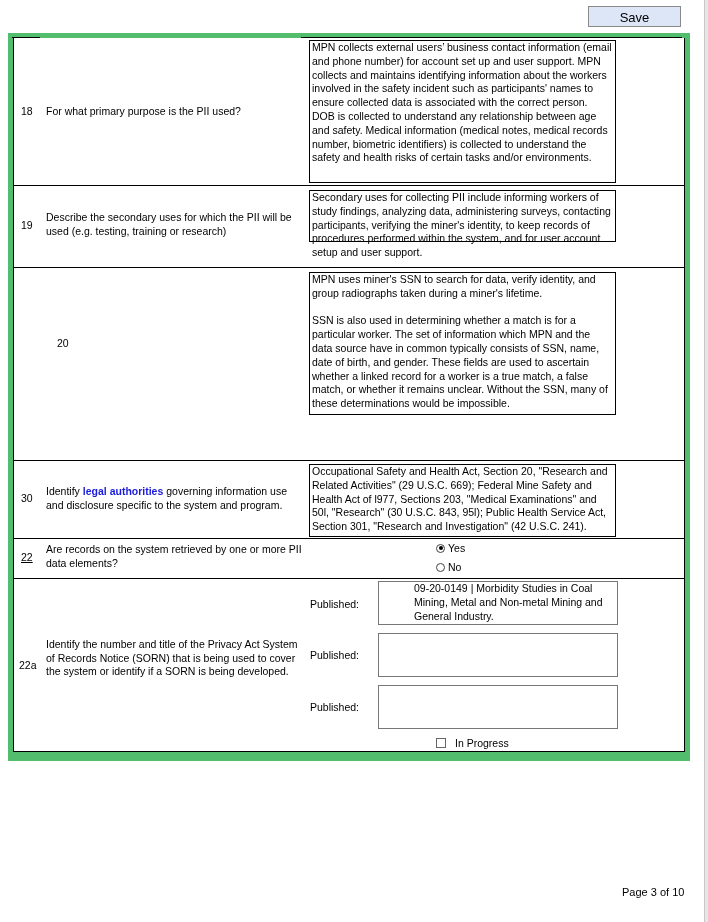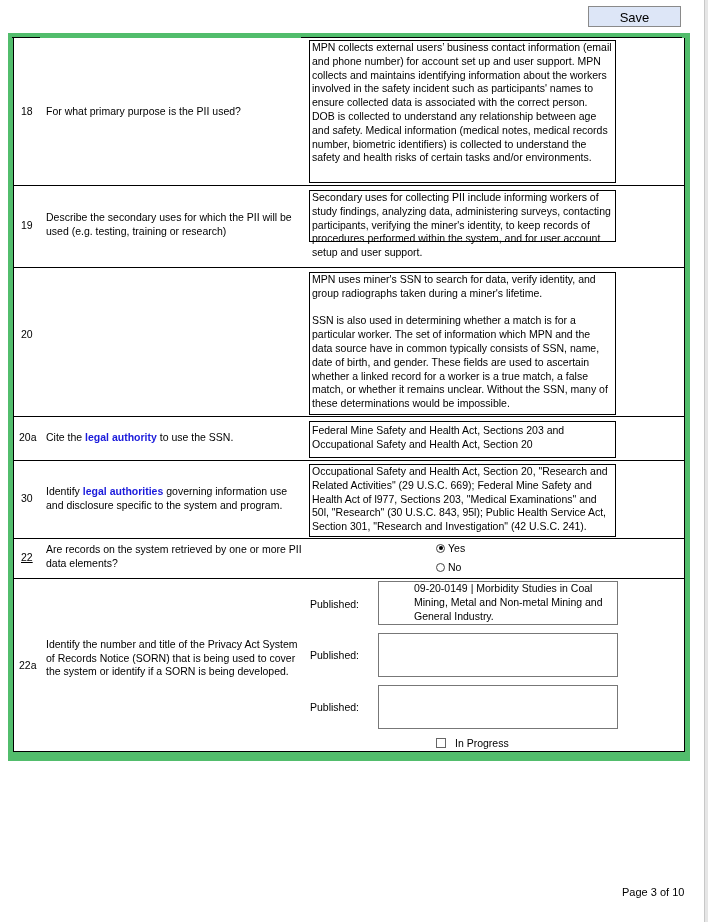--- a/index.html
+++ b/index.html
@@ -79,31 +79,26 @@
       <div class="ans" style="top:2px; height:143px;">MPN collects external users’ business contact information (email and phone number) for account set up and user support. MPN collects and maintains identifying information about the workers involved in the safety incident such as participants' names to ensure collected data is associated with the correct person. DOB is collected to understand any relationship between age and safety. Medical information (medical notes, medical records number, biometric identifiers) is collected to understand the safety and health risks of certain tasks and/or environments.</div>
     </div>
 
     <div class="row" style="top:147px; height:82px;">
       <span class="num" style="top:33px;">19</span>
       <span class="q" style="top:25px;">Describe the secondary uses for which the PII will be used (e.g. testing, training or research)</span>
       <div class="ans" style="top:4px; height:52px;">Secondary uses for collecting PII include informing workers of study findings, analyzing data, administering surveys, contacting participants, verifying the miner's identity, to keep records of procedures performed within the system, and for user account setup and user support.</div>
     </div>
 
     <div class="row" style="top:229px; height:149px;">
-      <span class="num" style="top:60px;">20</span>
+      <span class="num" style="top:69px;margin-left:36px;">20</span>
       <div class="ans" style="top:4px; height:143px;">MPN uses miner's SSN to search for data, verify identity, and group radiographs taken during a miner's lifetime.
 
 SSN is also used in determining whether a match is for a particular worker. The set of information which MPN and the data source have in common typically consists of SSN, name, date of birth, and gender. These fields are used to ascertain whether a linked record for a worker is a true match, a false match, or whether it remains unclear. Without the SSN, many of these determinations would be impossible.</div>
     </div>
 
-    <div class="row" style="top:378px; height:44px;">
-      <span class="num" style="top:14px; left:5px;">20a</span>
-      <span class="q" style="top:14px;"><span>Cite the </span><span class="link">legal authority</span><span> to use the SSN.</span></span>
-      <div class="ans" style="top:4px; height:37px; padding-top:2px;">Federal Mine Safety and Health Act, Sections 203 and Occupational Safety and Health Act, Section 20</div>
-    </div>
 
     <div class="row" style="top:422px; height:78px;">
       <span class="num" style="top:31px;">30</span>
       <span class="q" style="top:24px;"><span>Identify </span><span class="link">legal authorities</span><span> governing information use and disclosure specific to the system and program.</span></span>
       <div class="ans" style="top:3px; height:73px;">Occupational Safety and Health Act, Section 20, "Research and Related Activities" (29 U.S.C. 669); Federal Mine Safety and Health Act of l977, Sections 203, "Medical Examinations" and 50l, "Research" (30 U.S.C. 843, 95l); Public Health Service Act, Section 301, "Research and Investigation" (42 U.S.C. 241).</div>
     </div>
 
     <div class="row" style="top:500px; height:40px;">
       <span class="num" style="top:12px;text-decoration:underline;">22</span>
       <span class="q" style="top:4px;">Are records on the system retrieved by one or more PII data elements?</span>

